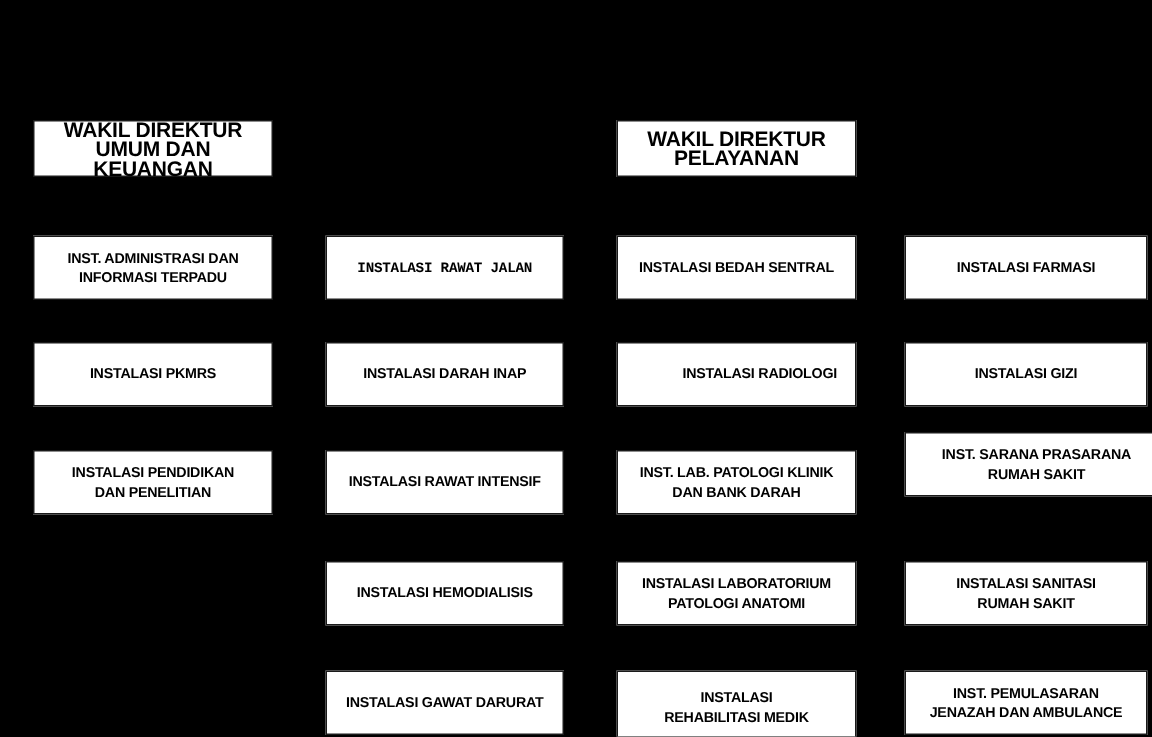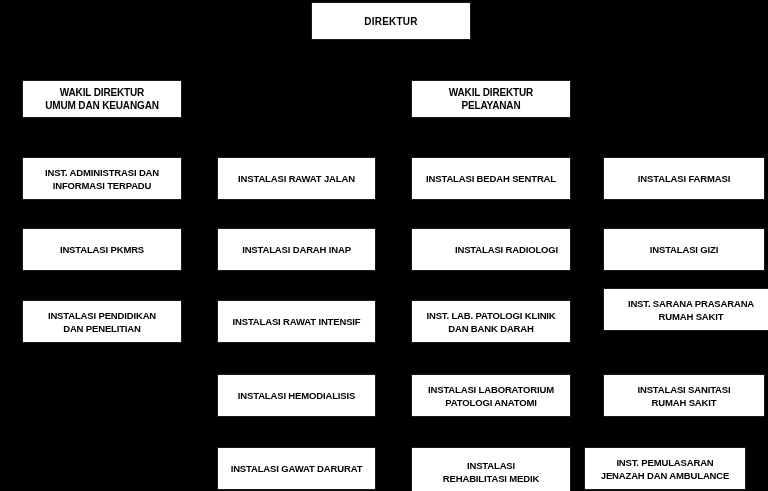--- a/index.html
+++ b/index.html
@@ -36,58 +36,57 @@
     letter-spacing: -0.15px;
     padding: 0 3px;
     white-space: pre-line;
     user-select: none;
   }
   .node.root {
     font-size: 10px;
     letter-spacing: 0.2px;
   }
   .node.deputy {
-    font-size: 10px;
+    font-size: 14px;
   }
 </style>
 </head>
 <body>
 
 <div id="chart-root">
 
-  <div class="node root" style="left: 311px; top: 2px; width: 160px; height: 38px;">DIREKTUR</div>
 
   <div class="node deputy" style="left: 22px; top: 80px; width: 160px; height: 38px;">WAKIL DIREKTUR
 UMUM DAN KEUANGAN</div>
 
   <div class="node deputy" style="left: 411px; top: 80px; width: 160px; height: 38px;">WAKIL DIREKTUR
 PELAYANAN</div>
 
   <div id="unit-nodes">
       <div class="node unit" style="left: 22px; top: 157px; width: 160px; height: 43px;">INST. ADMINISTRASI DAN
 INFORMASI TERPADU</div>
       <div class="node unit" style="left: 22px; top: 228px; width: 160px; height: 43px;">INSTALASI PKMRS</div>
       <div class="node unit" style="left: 22px; top: 300px; width: 160px; height: 43px;">INSTALASI PENDIDIKAN
 DAN PENELITIAN</div>
-      <div class="node unit" style="left: 217px; top: 157px; width: 159px; height: 43px;">INSTALASI RAWAT JALAN</div>
+      <div class="node unit" style="left: 217px; top: 157px; width: 159px; height: 43px; font-family: Liberation Mono, monospace;">INSTALASI RAWAT JALAN</div>
       <div class="node unit" style="left: 217px; top: 228px; width: 159px; height: 43px;">INSTALASI DARAH INAP</div>
       <div class="node unit" style="left: 217px; top: 300px; width: 159px; height: 43px;">INSTALASI RAWAT INTENSIF</div>
       <div class="node unit" style="left: 217px; top: 374px; width: 159px; height: 43px;">INSTALASI HEMODIALISIS</div>
       <div class="node unit" style="left: 217px; top: 447px; width: 159px; height: 43px;">INSTALASI GAWAT DARURAT</div>
       <div class="node unit" style="left: 411px; top: 157px; width: 160px; height: 43px;">INSTALASI BEDAH SENTRAL</div>
       <div class="node unit" style="left: 411px; top: 228px; width: 160px; height: 43px; padding-left: 34px;">INSTALASI RADIOLOGI</div>
       <div class="node unit" style="left: 411px; top: 300px; width: 160px; height: 43px;">INST. LAB. PATOLOGI KLINIK
 DAN BANK DARAH</div>
       <div class="node unit" style="left: 411px; top: 374px; width: 160px; height: 43px;">INSTALASI LABORATORIUM
 PATOLOGI ANATOMI</div>
       <div class="node unit" style="left: 411px; top: 447px; width: 160px; height: 49px;">INSTALASI
 REHABILITASI MEDIK</div>
       <div class="node unit" style="left: 603px; top: 157px; width: 162px; height: 43px;">INSTALASI FARMASI</div>
       <div class="node unit" style="left: 603px; top: 228px; width: 162px; height: 43px;">INSTALASI GIZI</div>
       <div class="node unit" style="left: 603px; top: 288px; width: 176px; height: 43px;">INST. SARANA PRASARANA
 RUMAH SAKIT</div>
       <div class="node unit" style="left: 603px; top: 374px; width: 162px; height: 43px;">INSTALASI SANITASI
 RUMAH SAKIT</div>
-      <div class="node unit" style="left: 584px; top: 447px; width: 162px; height: 43px;">INST. PEMULASARAN
+      <div class="node unit" style="left: 603px; top: 447px; width: 162px; height: 43px;">INST. PEMULASARAN
 JENAZAH DAN AMBULANCE</div>
     </div>
 
 </div>
 
 </body></html>

